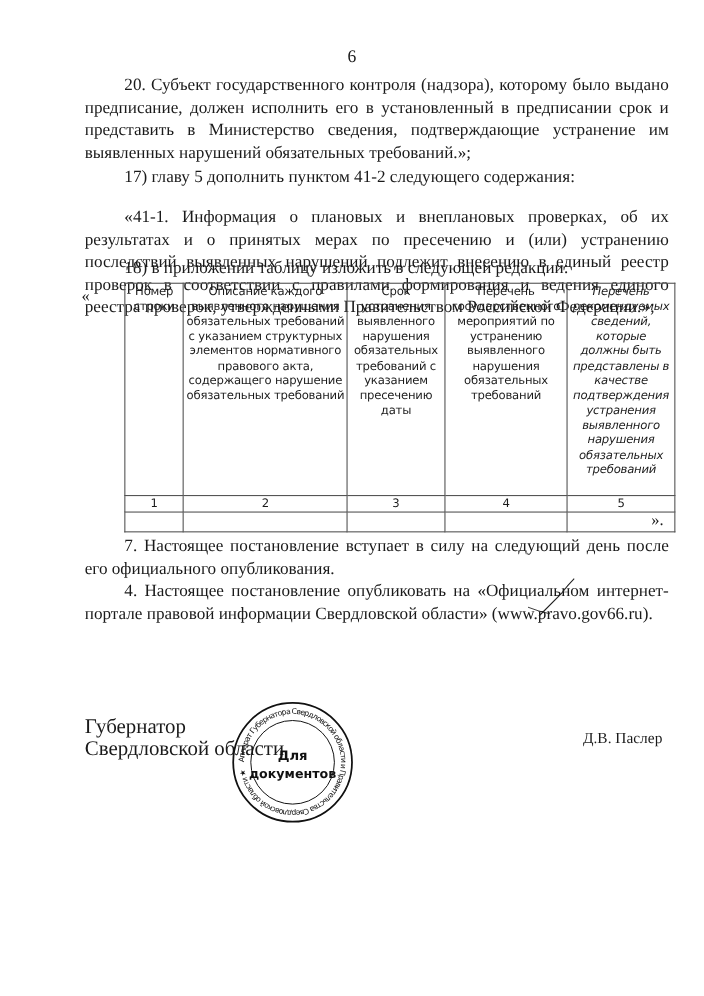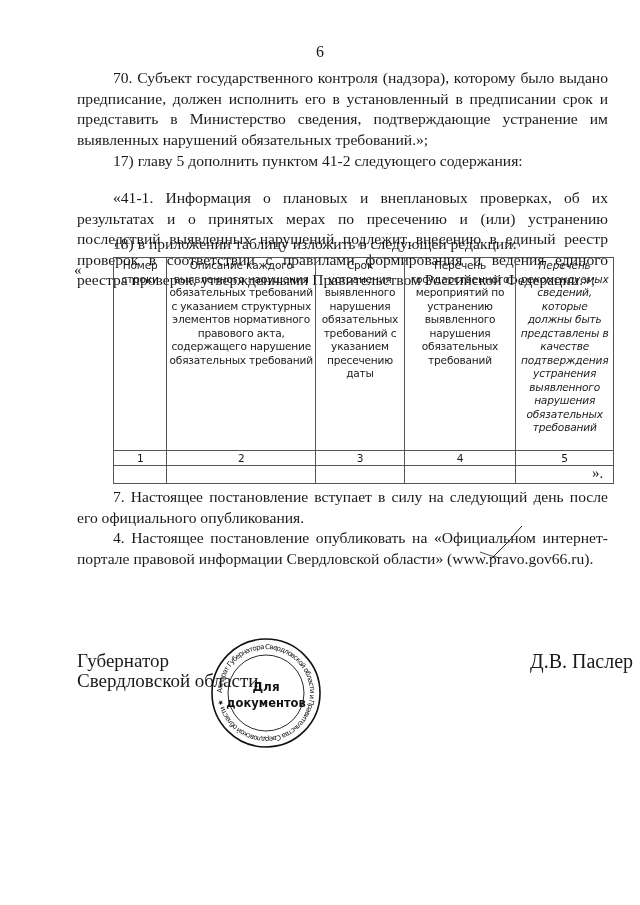--- a/index.html
+++ b/index.html
@@ -17,30 +17,30 @@
   table.tbl { position: absolute; left: 85px; top: 257px; width: 501px; border-collapse: collapse;
               font-family: "DejaVu Sans", sans-serif; font-size: 10.6px; line-height: 13.5px; letter-spacing: -0.2px; margin-left: 28px; }
   table.tbl td { border: 1px solid #555; vertical-align: top; text-align: center; padding: 1px 2px; }
   table.tbl tr.hdr td { height: 190px; }
   table.tbl tr.nums td { height: 13px; padding: 0 2px; line-height: 14px; }
   table.tbl tr.empty td { height: 15px; }
   .col1 { width: 49px; } .col2 { width: 148px; } .col3 { width: 84px; } .col4 { width: 107px; } .col5 { width: 93px; font-style: italic; }
   #p3 { top: 487px; }
   #p4 { top: 528px; }
   .sig-left { position: absolute; left: 77px; top: 651px; font-size: 19px; line-height: 20px; }
-  .sig-right { position: absolute; left: 530px; top: 650px; font-size: 20px; text-align: right; }
+  .sig-right { position: absolute; left: 530px; top: 664px; font-size: 14px; text-align: right; }
   .stamp { position: absolute; left: 210px; top: 637px; width: 112px; height: 112px; }
   .sign-mark { position: absolute; left: 480px; top: 522px; width: 70px; height: 40px; }
 </style>
 </head>
 <body>
 
 <div class="pg-num">6</div>
 
-<div class="para" id="p40"><span class="ind"></span><span>70. Субъект государственного контроля (надзора), которому было выдано предписание, должен исполнить его в установленный в предписании срок и представить в Министерство сведения, подтверждающие устранение им выявленных нарушений обязательных требований.»;</span></div>
+<div class="para" id="p40"><span class="ind"></span><span>20. Субъект государственного контроля (надзора), которому было выдано предписание, должен исполнить его в установленный в предписании срок и представить в Министерство сведения, подтверждающие устранение им выявленных нарушений обязательных требований.»;</span></div>
 <div class="para" id="p17"><span class="ind"></span><span>17) главу 5 дополнить пунктом 41-2 следующего содержания:</span></div>
 <div class="para" id="p411"><span class="ind"></span><span>«41-1. Информация о плановых и внеплановых проверках, об их результатах и о принятых мерах по пресечению и (или) устранению последствий выявленных нарушений подлежит внесению в единый реестр проверок в соответствии с правилами формирования и ведения единого реестра проверок, утвержденными Правительством Российской Федерации.»;</span></div>
 <div class="para" id="p18"><span class="ind"></span><span style="text-decoration-color:#888;">18) в приложении таблицу изложить в следующей редакции:</span></div>
 
 <div class="quote-open">«</div>
 
 <table class="tbl">
   <tbody>
       <tr class="hdr">
     <td class="col1">Номер строки</td>

